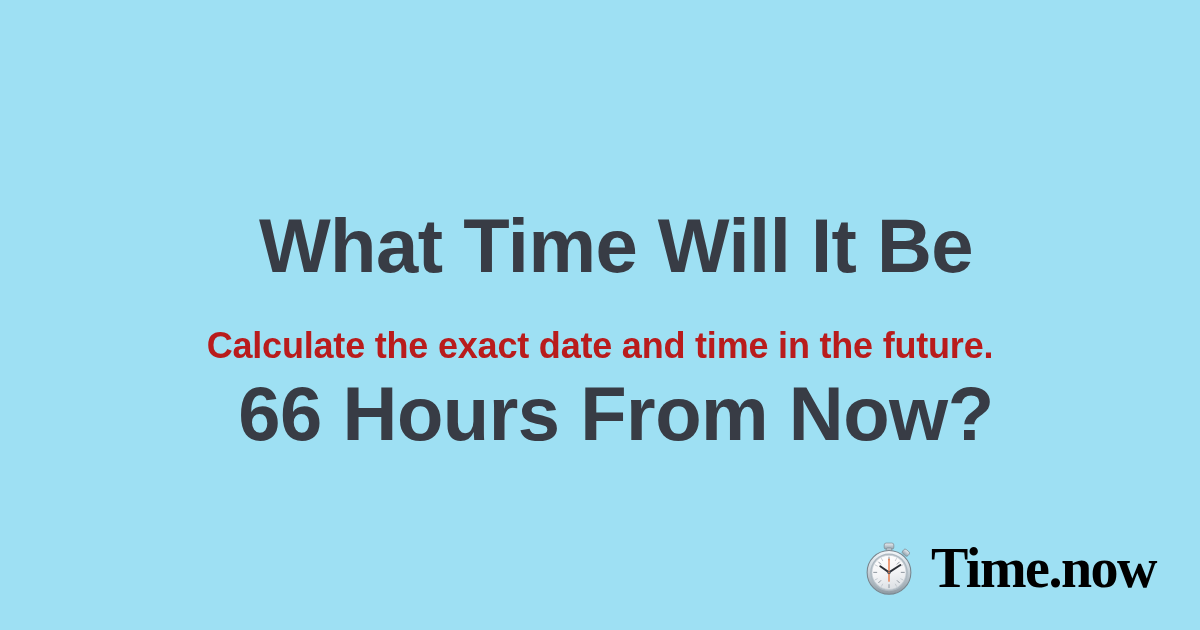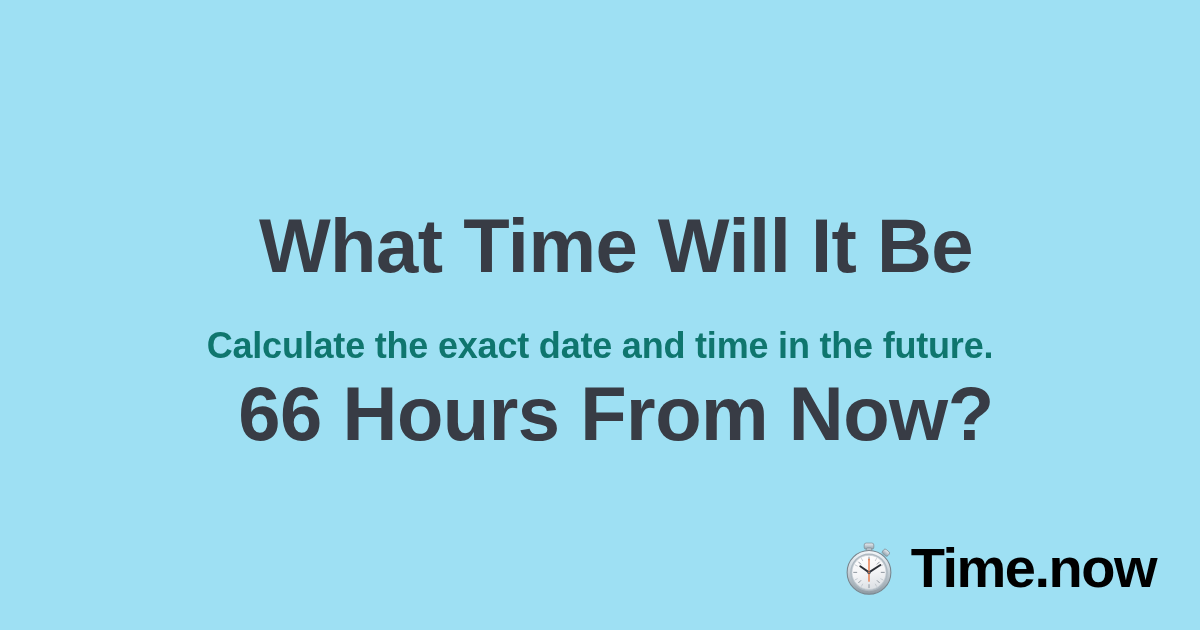--- a/index.html
+++ b/index.html
@@ -51,21 +51,21 @@
 
   
   .subtitle {
     position: absolute;
     left: 0;
     top: 324px;
     width: 1200px;
     text-align: center;
     margin: 0;
     padding: 0;
-    color: #0f766e;
+    color: #b91c1c;
     font-family: "Liberation Sans", sans-serif;
     font-weight: 700;
     font-size: 36px;
     line-height: 44px;
     letter-spacing: -0.2px;
   }
 
   
   .brand-lockup {
     position: absolute;
@@ -79,21 +79,21 @@
 
   .brand-mark {
     width: 56px;
     height: 56px;
     flex: 0 0 56px;
     display: block;
   }
 
   .brand-name {
     color: #000000;
-    font-family: Liberation Sans, sans-serif;
+    font-family: Liberation Serif, serif;
     font-weight: 700;
     font-size: 56px;
     line-height: 56px;
     letter-spacing: -1.5px;
     white-space: nowrap;
   }
 </style>
 </head>
 <body>
 

